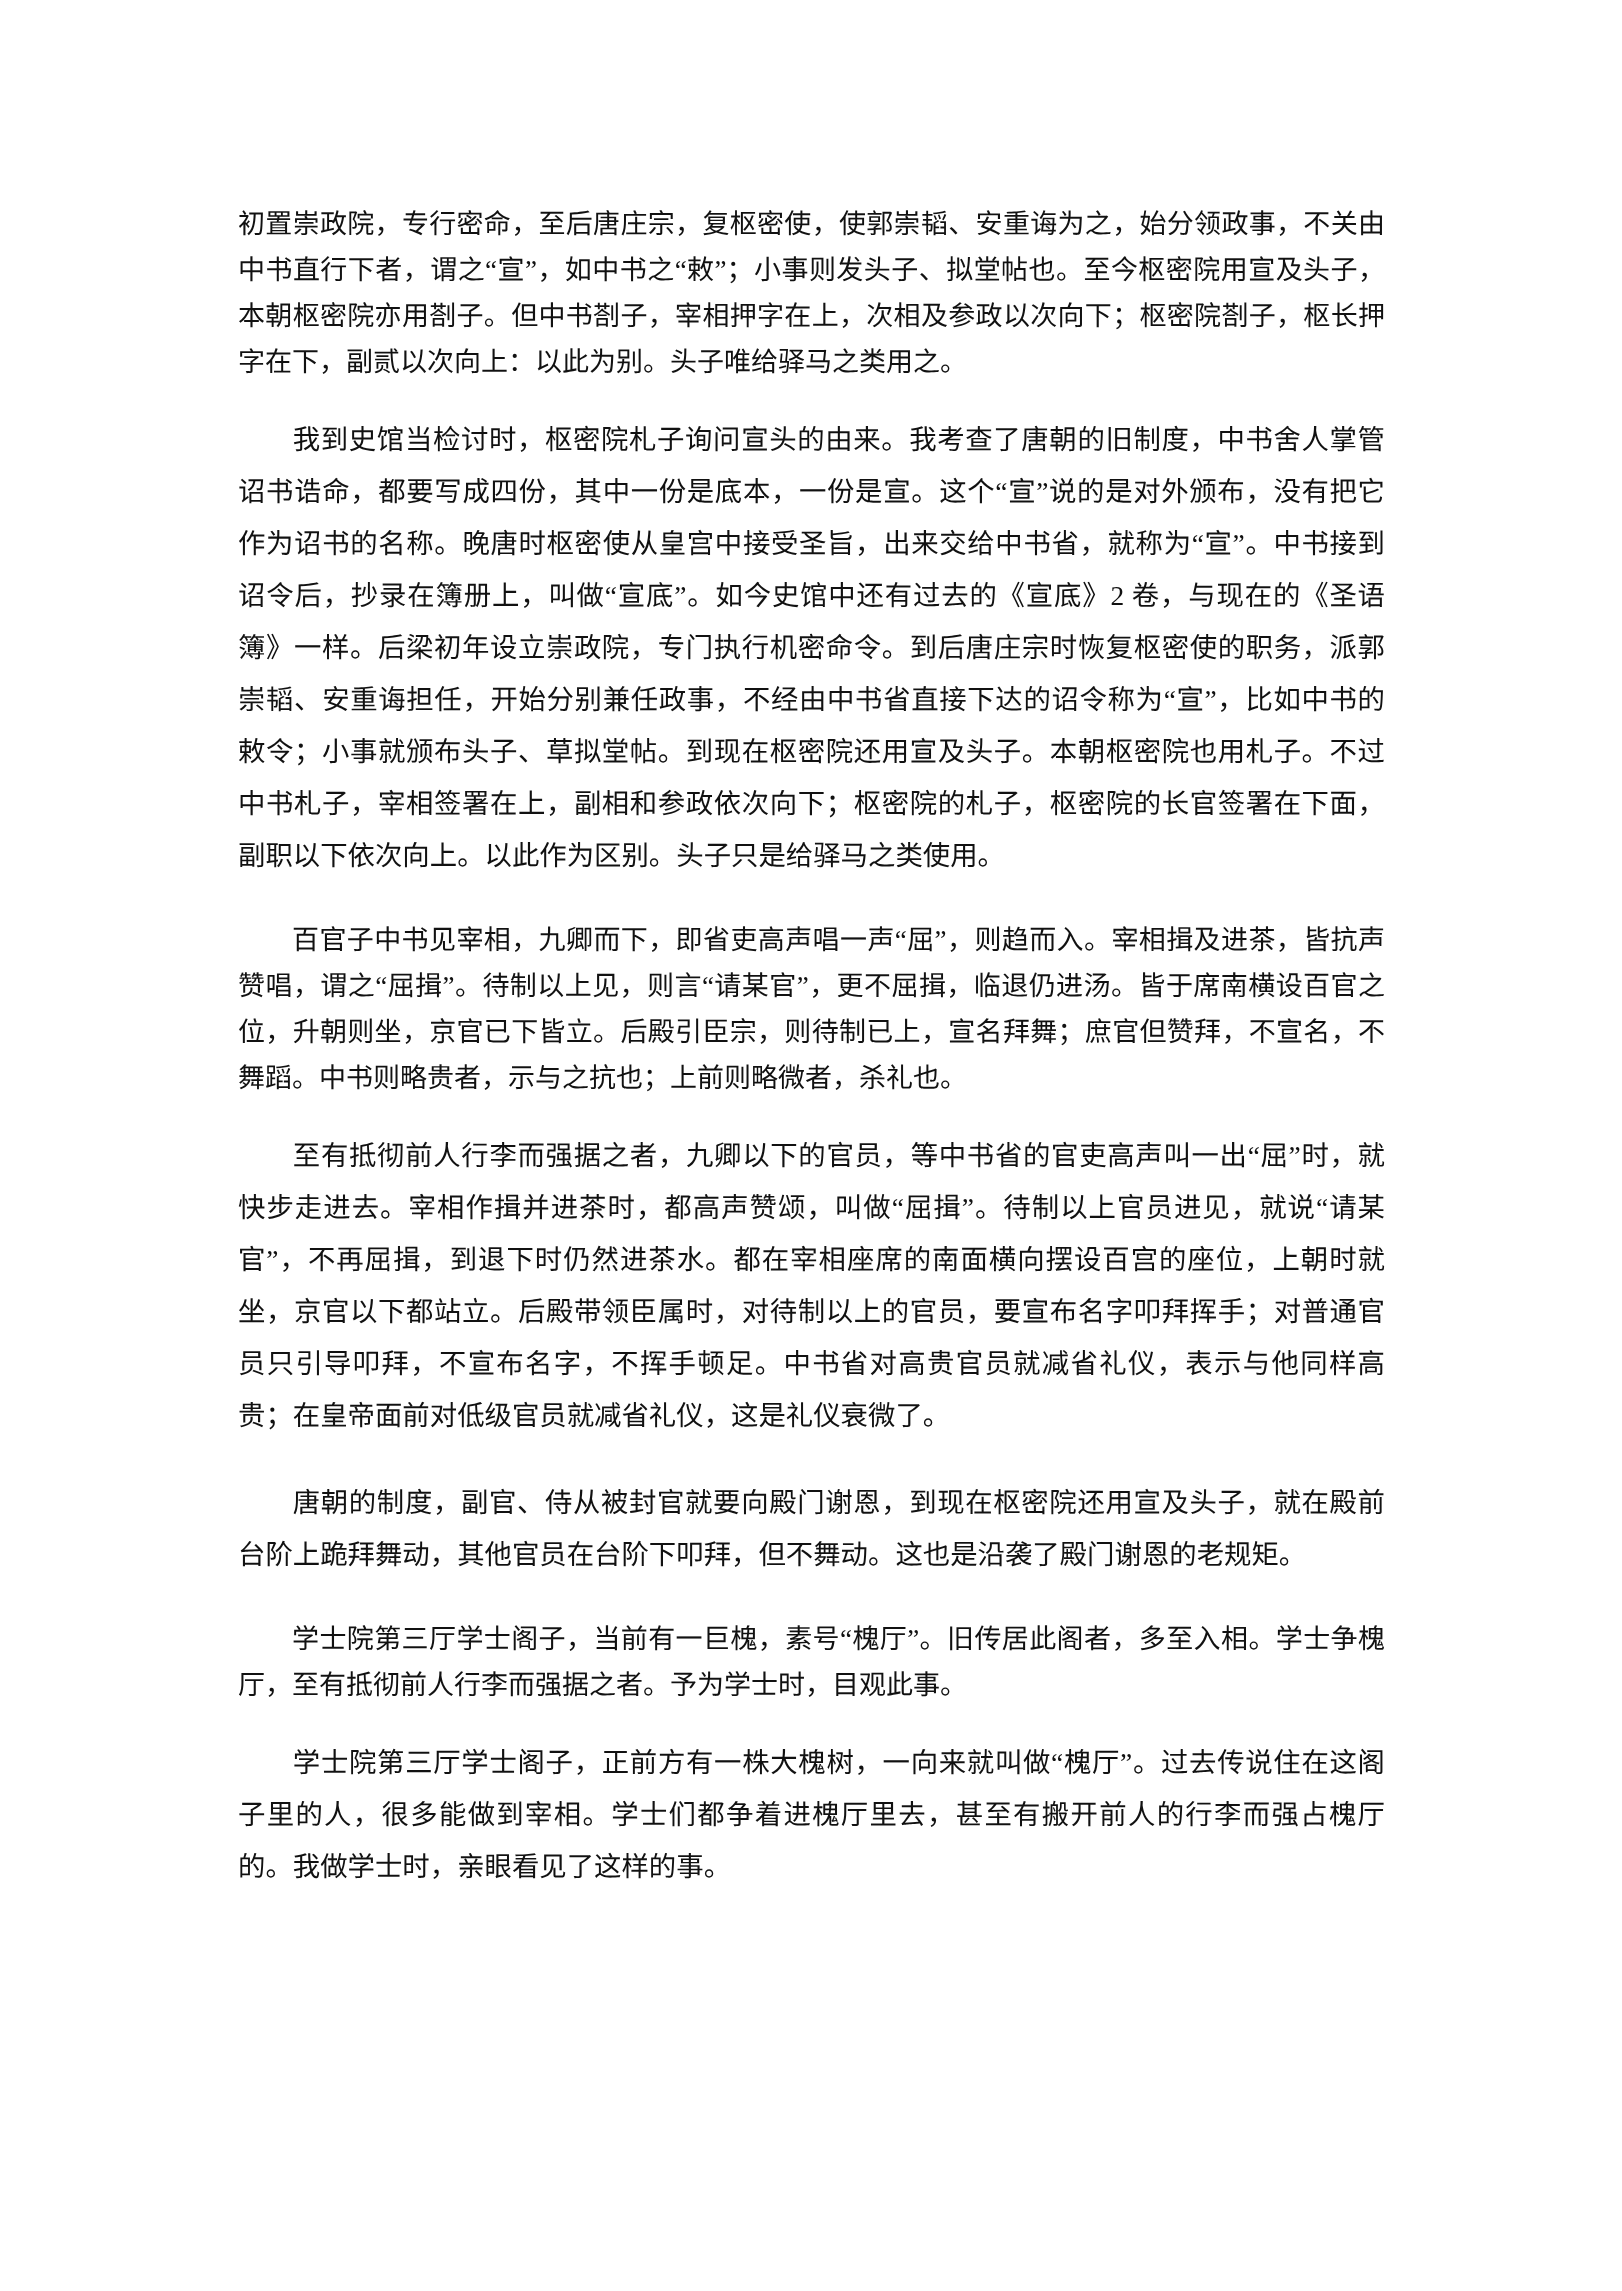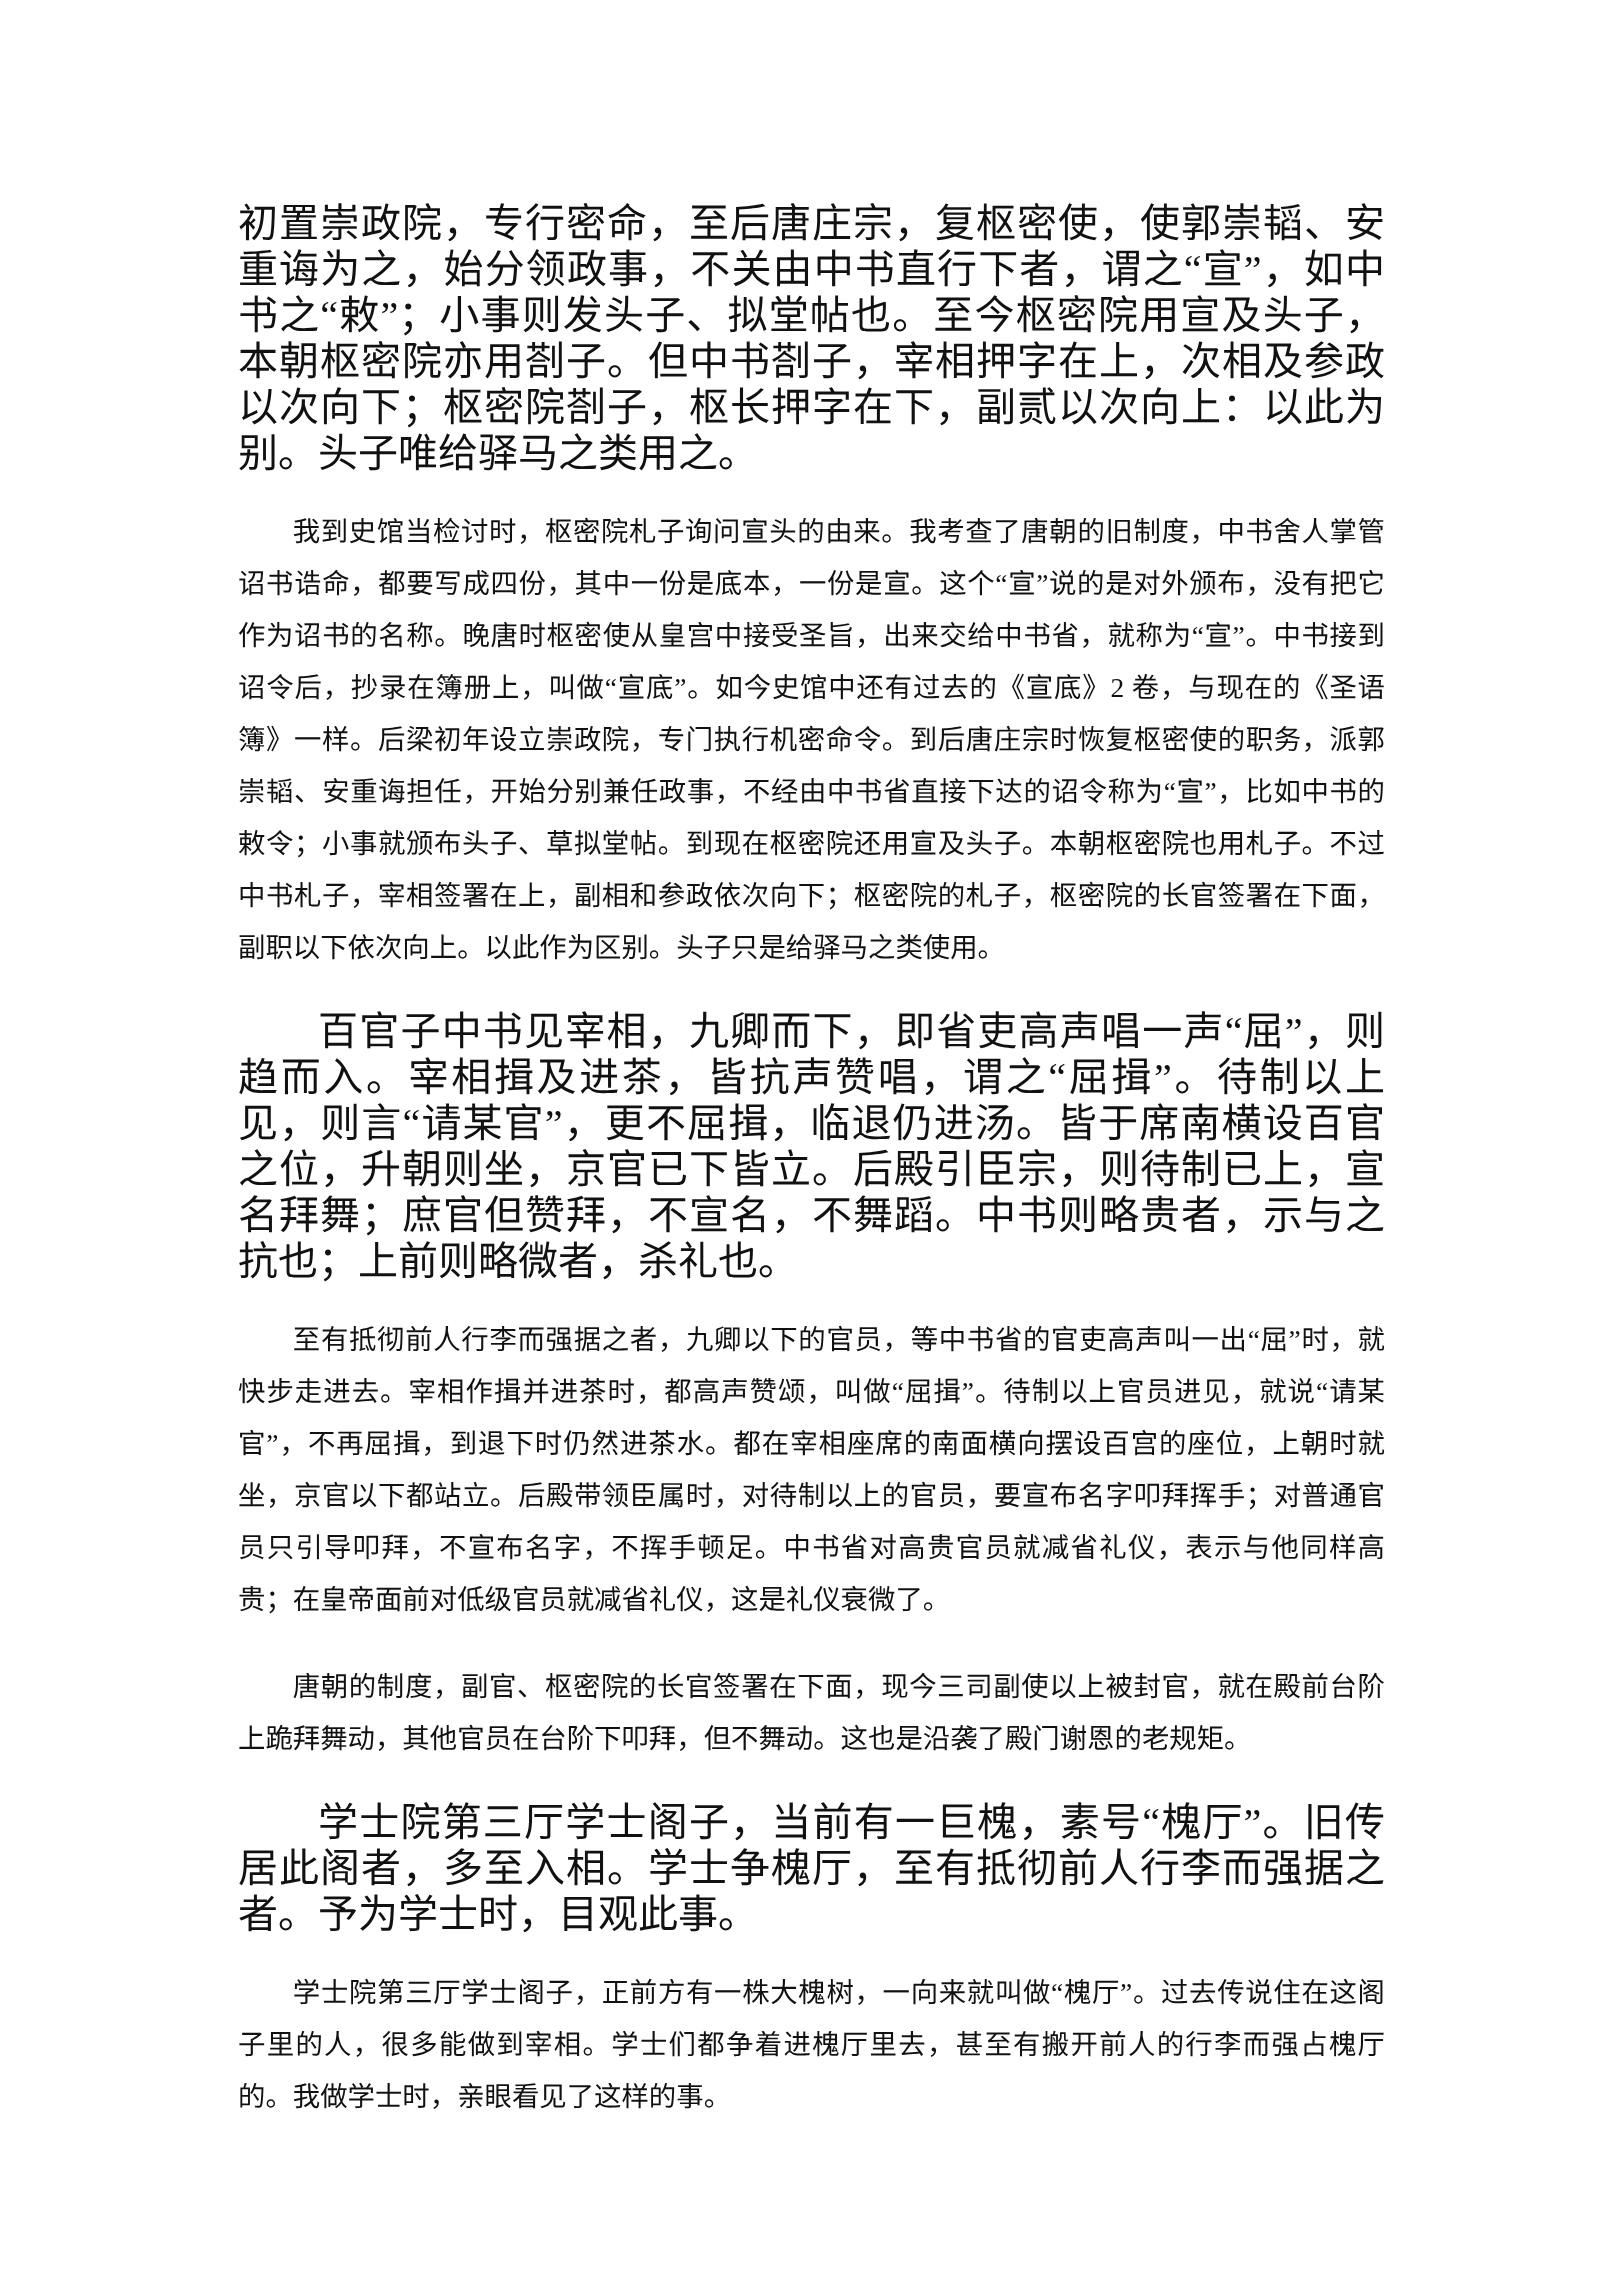--- a/index.html
+++ b/index.html
@@ -18,21 +18,21 @@
     font-family: "Liberation Serif", "DejaVu Serif", serif;
     color: #111111;
   }
   .para {
     margin: 0;
     text-align: justify;
     text-justify: inter-ideograph;
     word-break: break-all;
   }
   .classical {
-    font-size: 40px;
+    font-size: 27px;
     line-height: 46px;
     margin-bottom: 29px;
   }
   .translation {
     font-size: 27.4px;
     line-height: 52px;
     margin-bottom: 35px;
   }
   .indent {
     text-indent: 2em;
@@ -44,20 +44,20 @@
 <div class="page">
   <p class="para classical">初置崇政院，专行密命，至后唐庄宗，复枢密使，使郭崇韬、安重诲为之，始分领政事，不关由中书直行下者，谓之“宣”，如中书之“敕”；小事则发头子、拟堂帖也。至今枢密院用宣及头子，本朝枢密院亦用剳子。但中书剳子，宰相押字在上，次相及参政以次向下；枢密院剳子，枢长押字在下，副贰以次向上：以此为别。头子唯给驿马之类用之。</p>
 
   <p class="para translation indent">我到史馆当检讨时，枢密院札子询问宣头的由来。我考查了唐朝的旧制度，中书舍人掌管诏书诰命，都要写成四份，其中一份是底本，一份是宣。这个“宣”说的是对外颁布，没有把它作为诏书的名称。晚唐时枢密使从皇宫中接受圣旨，出来交给中书省，就称为“宣”。中书接到诏令后，抄录在簿册上，叫做“宣底”。如今史馆中还有过去的《宣底》2 卷，与现在的《圣语簿》一样。后梁初年设立崇政院，专门执行机密命令。到后唐庄宗时恢复枢密使的职务，派郭崇韬、安重诲担任，开始分别兼任政事，不经由中书省直接下达的诏令称为“宣”，比如中书的敕令；小事就颁布头子、草拟堂帖。到现在枢密院还用宣及头子。本朝枢密院也用札子。不过中书札子，宰相签署在上，副相和参政依次向下；枢密院的札子，枢密院的长官签署在下面，副职以下依次向上。以此作为区别。头子只是给驿马之类使用。</p>
 
   <p class="para classical indent">百官子中书见宰相，九卿而下，即省吏高声唱一声“屈”，则趋而入。宰相揖及进茶，皆抗声赞唱，谓之“屈揖”。待制以上见，则言“请某官”，更不屈揖，临退仍进汤。皆于席南横设百官之位，升朝则坐，京官已下皆立。后殿引臣宗，则待制已上，宣名拜舞；庶官但赞拜，不宣名，不舞蹈。中书则略贵者，示与之抗也；上前则略微者，杀礼也。</p>
 
   <p class="para translation indent">至有抵彻前人行李而强据之者，九卿以下的官员，等中书省的官吏高声叫一出“屈”时，就快步走进去。宰相作揖并进茶时，都高声赞颂，叫做“屈揖”。待制以上官员进见，就说“请某官”，不再屈揖，到退下时仍然进茶水。都在宰相座席的南面横向摆设百宫的座位，上朝时就坐，京官以下都站立。后殿带领臣属时，对待制以上的官员，要宣布名字叩拜挥手；对普通官员只引导叩拜，不宣布名字，不挥手顿足。中书省对高贵官员就减省礼仪，表示与他同样高贵；在皇帝面前对低级官员就减省礼仪，这是礼仪衰微了。</p>
 
 
-  <p class="para translation indent">唐朝的制度，副官、枢密院的长官签署在下面，现今三司副使以上被封官，就在殿前台阶上跪拜舞动，其他官员在台阶下叩拜，但不舞动。这也是沿袭了殿门谢恩的老规矩。</p>
+  <p class="para translation indent">唐朝的制度，副官、侍从被封官就要向殿门谢恩，到现在枢密院还用宣及头子，就在殿前台阶上跪拜舞动，其他官员在台阶下叩拜，但不舞动。这也是沿袭了殿门谢恩的老规矩。</p>
 
   <p class="para classical indent">学士院第三厅学士阁子，当前有一巨槐，素号“槐厅”。旧传居此阁者，多至入相。学士争槐厅，至有抵彻前人行李而强据之者。予为学士时，目观此事。</p>
 
   <p class="para translation indent">学士院第三厅学士阁子，正前方有一株大槐树，一向来就叫做“槐厅”。过去传说住在这阁子里的人，很多能做到宰相。学士们都争着进槐厅里去，甚至有搬开前人的行李而强占槐厅的。我做学士时，亲眼看见了这样的事。</p>
 
 </div>
 
 
 </body></html>

